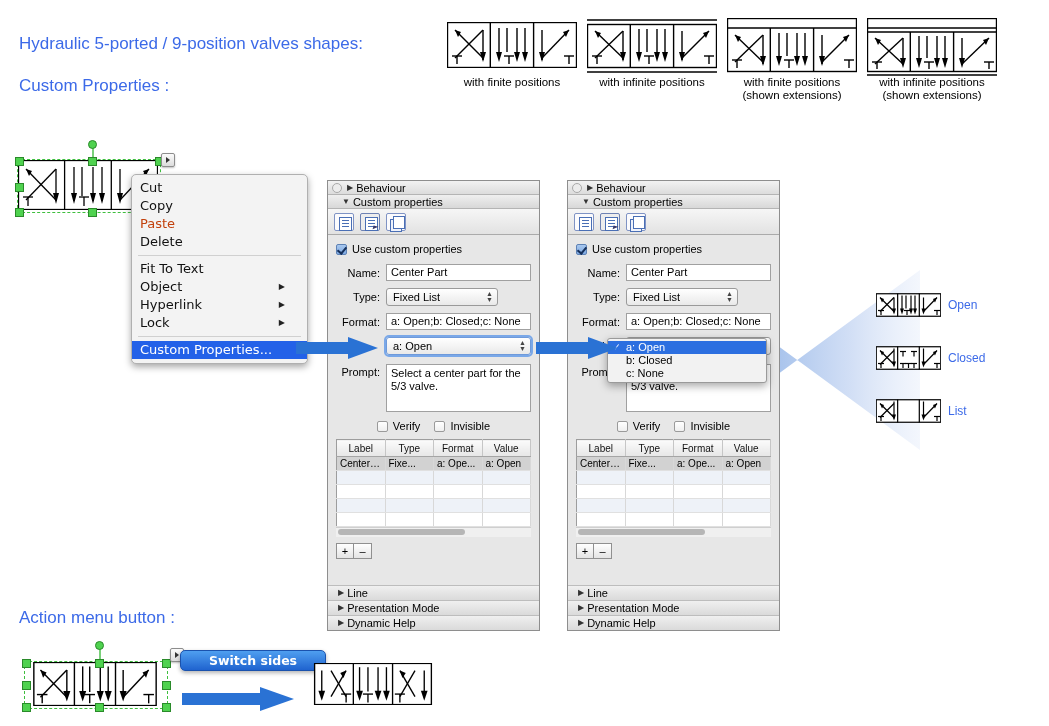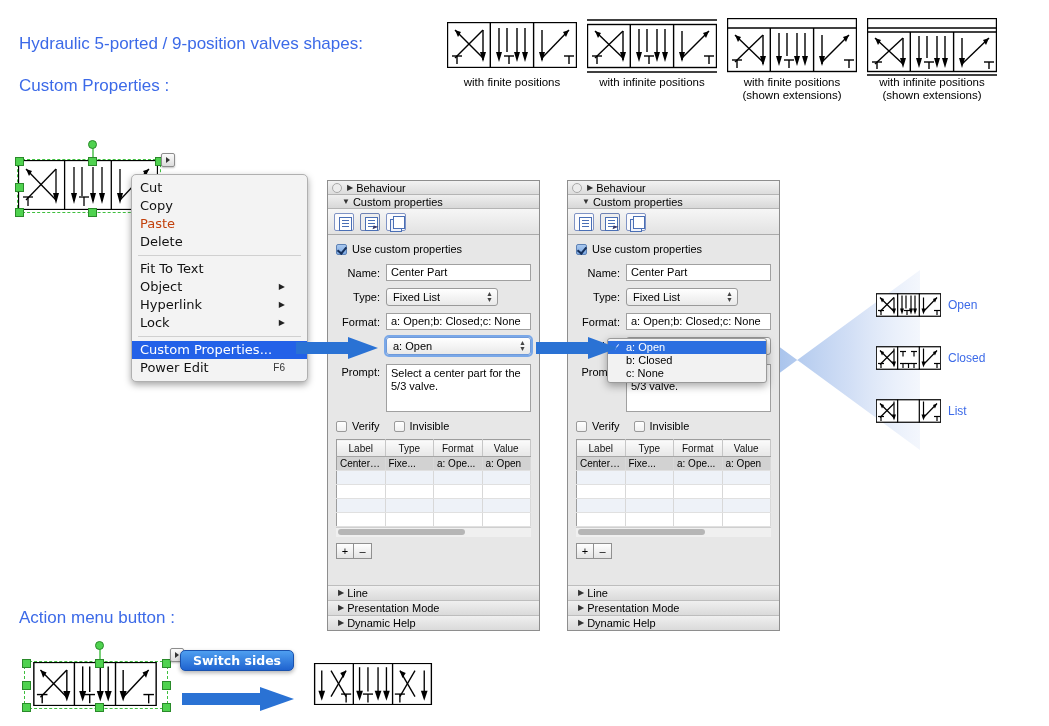--- a/index.html
+++ b/index.html
@@ -130,21 +130,21 @@
   }
   .popup.w120{width:112px;flex:none;}
   .popup.focus{
     outline:2px solid #7aa8e8;outline-offset:0px;border-color:#6f9ada;
   }
   .textarea{
     flex:1;height:48px;box-sizing:border-box;border:1px solid #a0a0a0;background:#fff;
     font-size:11px;line-height:13px;padding:2px 4px;color:#000;
   }
 
-  .chk2{display:flex;align-items:center;gap:14px;margin:8px 0 7px 0;font-size:11px;}
+  .chk2{display:flex;align-items:center;gap:14px;justify-content:center;margin:8px 0 7px 0;font-size:11px;}
   .chk2 span.lbl{font-size:11px;}
   .cbo{
     width:11px;height:11px;border:1px solid #9a9a9a;border-radius:2px;
     background:linear-gradient(#ffffff,#efefef);box-sizing:border-box;display:inline-block;
   }
 
   
   table.cpt{
     border-collapse:collapse;width:100%;font-size:10px;
     border:1px solid #9d9d9d;background:#fff;table-layout:fixed;
@@ -213,21 +213,21 @@
   }
   .ddi{height:13px;line-height:13px;padding:0 14px 0 18px;white-space:nowrap;position:relative;color:#000;}
   .ddi.sel{background:#2c6fe0;color:#fff;}
   .ddi .ck{position:absolute;left:5px;top:0;font-size:9px;}
 
   
   .ssbtn{
     background:linear-gradient(#4f9ff0,#1f63cf);
     border:1px solid #1a52ad;border-radius:5px;
     color:#fff;font-size:12.5px;font-weight:bold;
-    padding:2px 12px;box-shadow:0 2px 4px rgba(0,0,0,.3);
+    padding:2px 28px;box-shadow:0 2px 4px rgba(0,0,0,.3);
     font-family:"DejaVu Sans", sans-serif;white-space:nowrap;
   }
   .amb{
     width:12px;height:12px;border:1px solid #8d8d8d;border-radius:2px;
     background:linear-gradient(#fbfbfb,#dcdcdc);
     display:flex;align-items:center;justify-content:center;
     box-shadow:0 1px 2px rgba(0,0,0,.25);
   }
   .amb:after{
     content:"";width:0;height:0;border-left:4px solid #333;
@@ -462,25 +462,20 @@
       <div class="mi">
         <span>Lock</span>
         <span class="sp"></span>
         <span class="sub">▶</span>
       </div>
       <div class="msep"></div>
       <div class="mi hl">
         <span>Custom Properties...</span>
         <span class="sp"></span>
       </div>
-      <div class="mi">
-        <span>Power Edit</span>
-        <span class="sp"></span>
-        <span class="key">F6</span>
-      </div>
     </div>
 </div>
 
 <div class="abs panel" style="left:327px;top:180px;width:213px;height:451px;">
   <div class="disclosure-row">
     <span class="hole"></span>
     <span class="tri">▶</span>
     <span>Behaviour</span>
   </div>
   <div class="disclosure-row sub">

